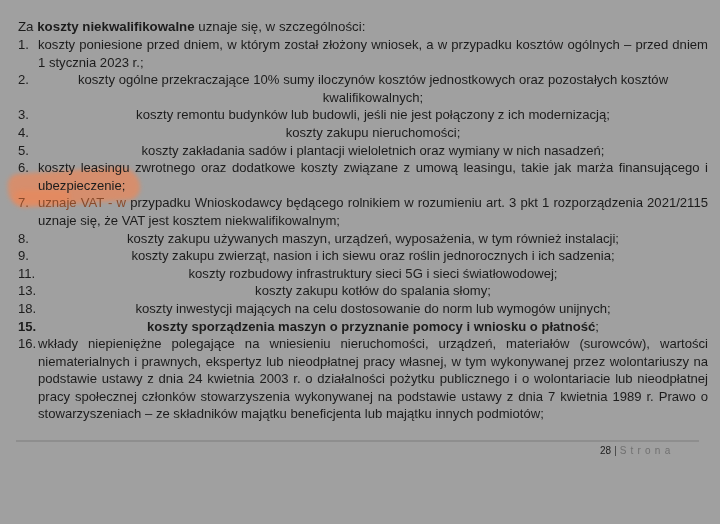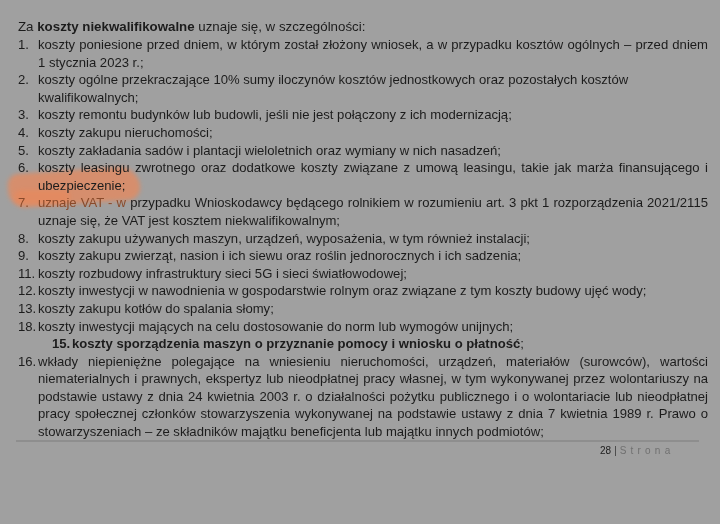--- a/index.html
+++ b/index.html
@@ -45,23 +45,23 @@
       position: relative;
       padding-left: 20px;
       text-align: justify;
     }
     .list li .num {
       position: absolute;
       left: 0;
       top: 0;
       width: 20px;
     }
-    .list li.bold { font-weight: bold; margin-left: 34px; }
+    .list li.bold { font-weight: bold; }
     .list li .txt { display: block; }
-    .list li.no-justify .txt { text-align: left; }
+    .list li.no-justify .txt { text-align: center; }
     .hl-text { color: #8a4a2a; }
     .highlight {
       position: absolute;
       left: 8px;
       top: 170px;
       width: 132px;
       height: 34px;
       background: #e8895c;
       opacity: 0.75;
       border-radius: 16px 30px 18px 24px;
@@ -145,24 +145,20 @@
     </li>
     <li class="no-justify">
       <span class="num">9.</span>
       <span class="txt">koszty zakupu zwierząt, nasion i ich siewu oraz roślin jednorocznych i ich sadzenia;</span>
     </li>
     <li class="no-justify">
       <span class="num">11.</span>
       <span class="txt">koszty rozbudowy infrastruktury sieci 5G i sieci światłowodowej;</span>
     </li>
     <li class="no-justify">
-      <span class="num">12.</span>
-      <span class="txt">koszty inwestycji w nawodnienia w gospodarstwie rolnym oraz związane z tym koszty budowy ujęć wody;</span>
-    </li>
-    <li class="no-justify">
       <span class="num">13.</span>
       <span class="txt">koszty zakupu kotłów do spalania słomy;</span>
     </li>
     <li class="no-justify">
       <span class="num">18.</span>
       <span class="txt">koszty inwestycji mających na celu dostosowanie do norm lub wymogów unijnych;</span>
     </li>
     <li class="bold no-justify">
       <span class="num">15.</span>
       <span class="txt"><span>koszty sporządzenia maszyn o przyznanie pomocy i wniosku o płatność</span><span style="font-weight:normal">;</span></span>

